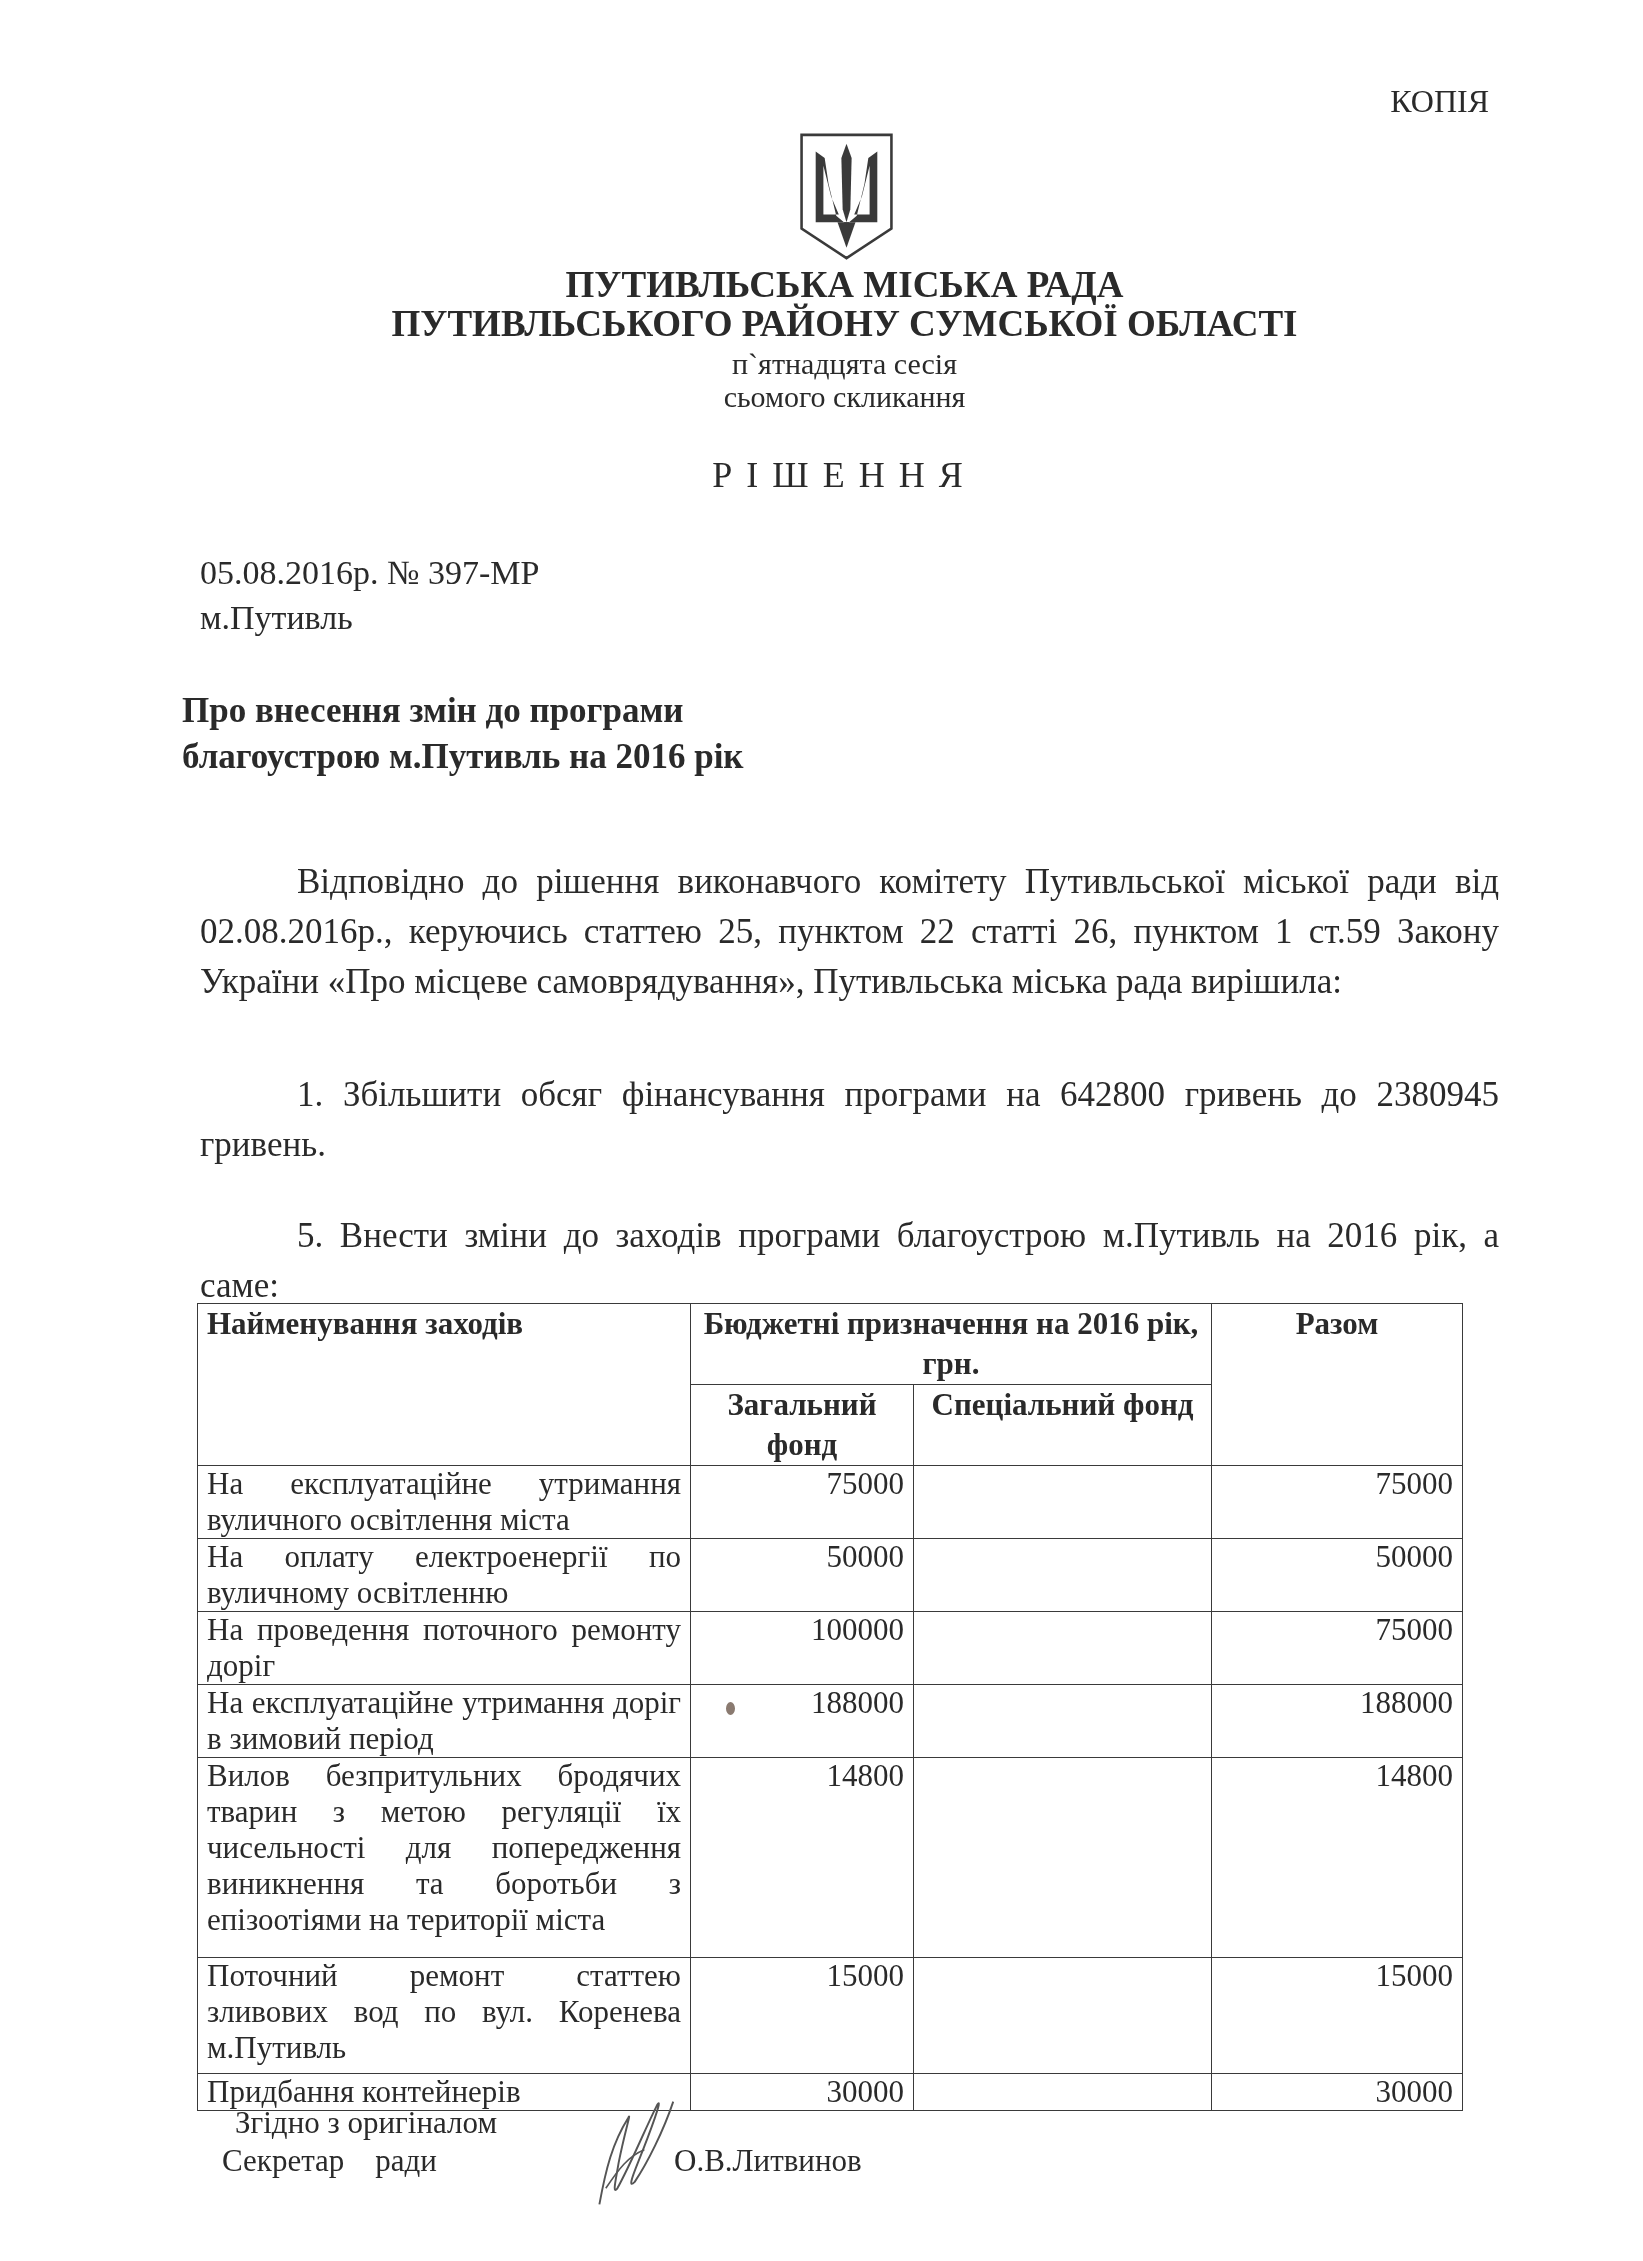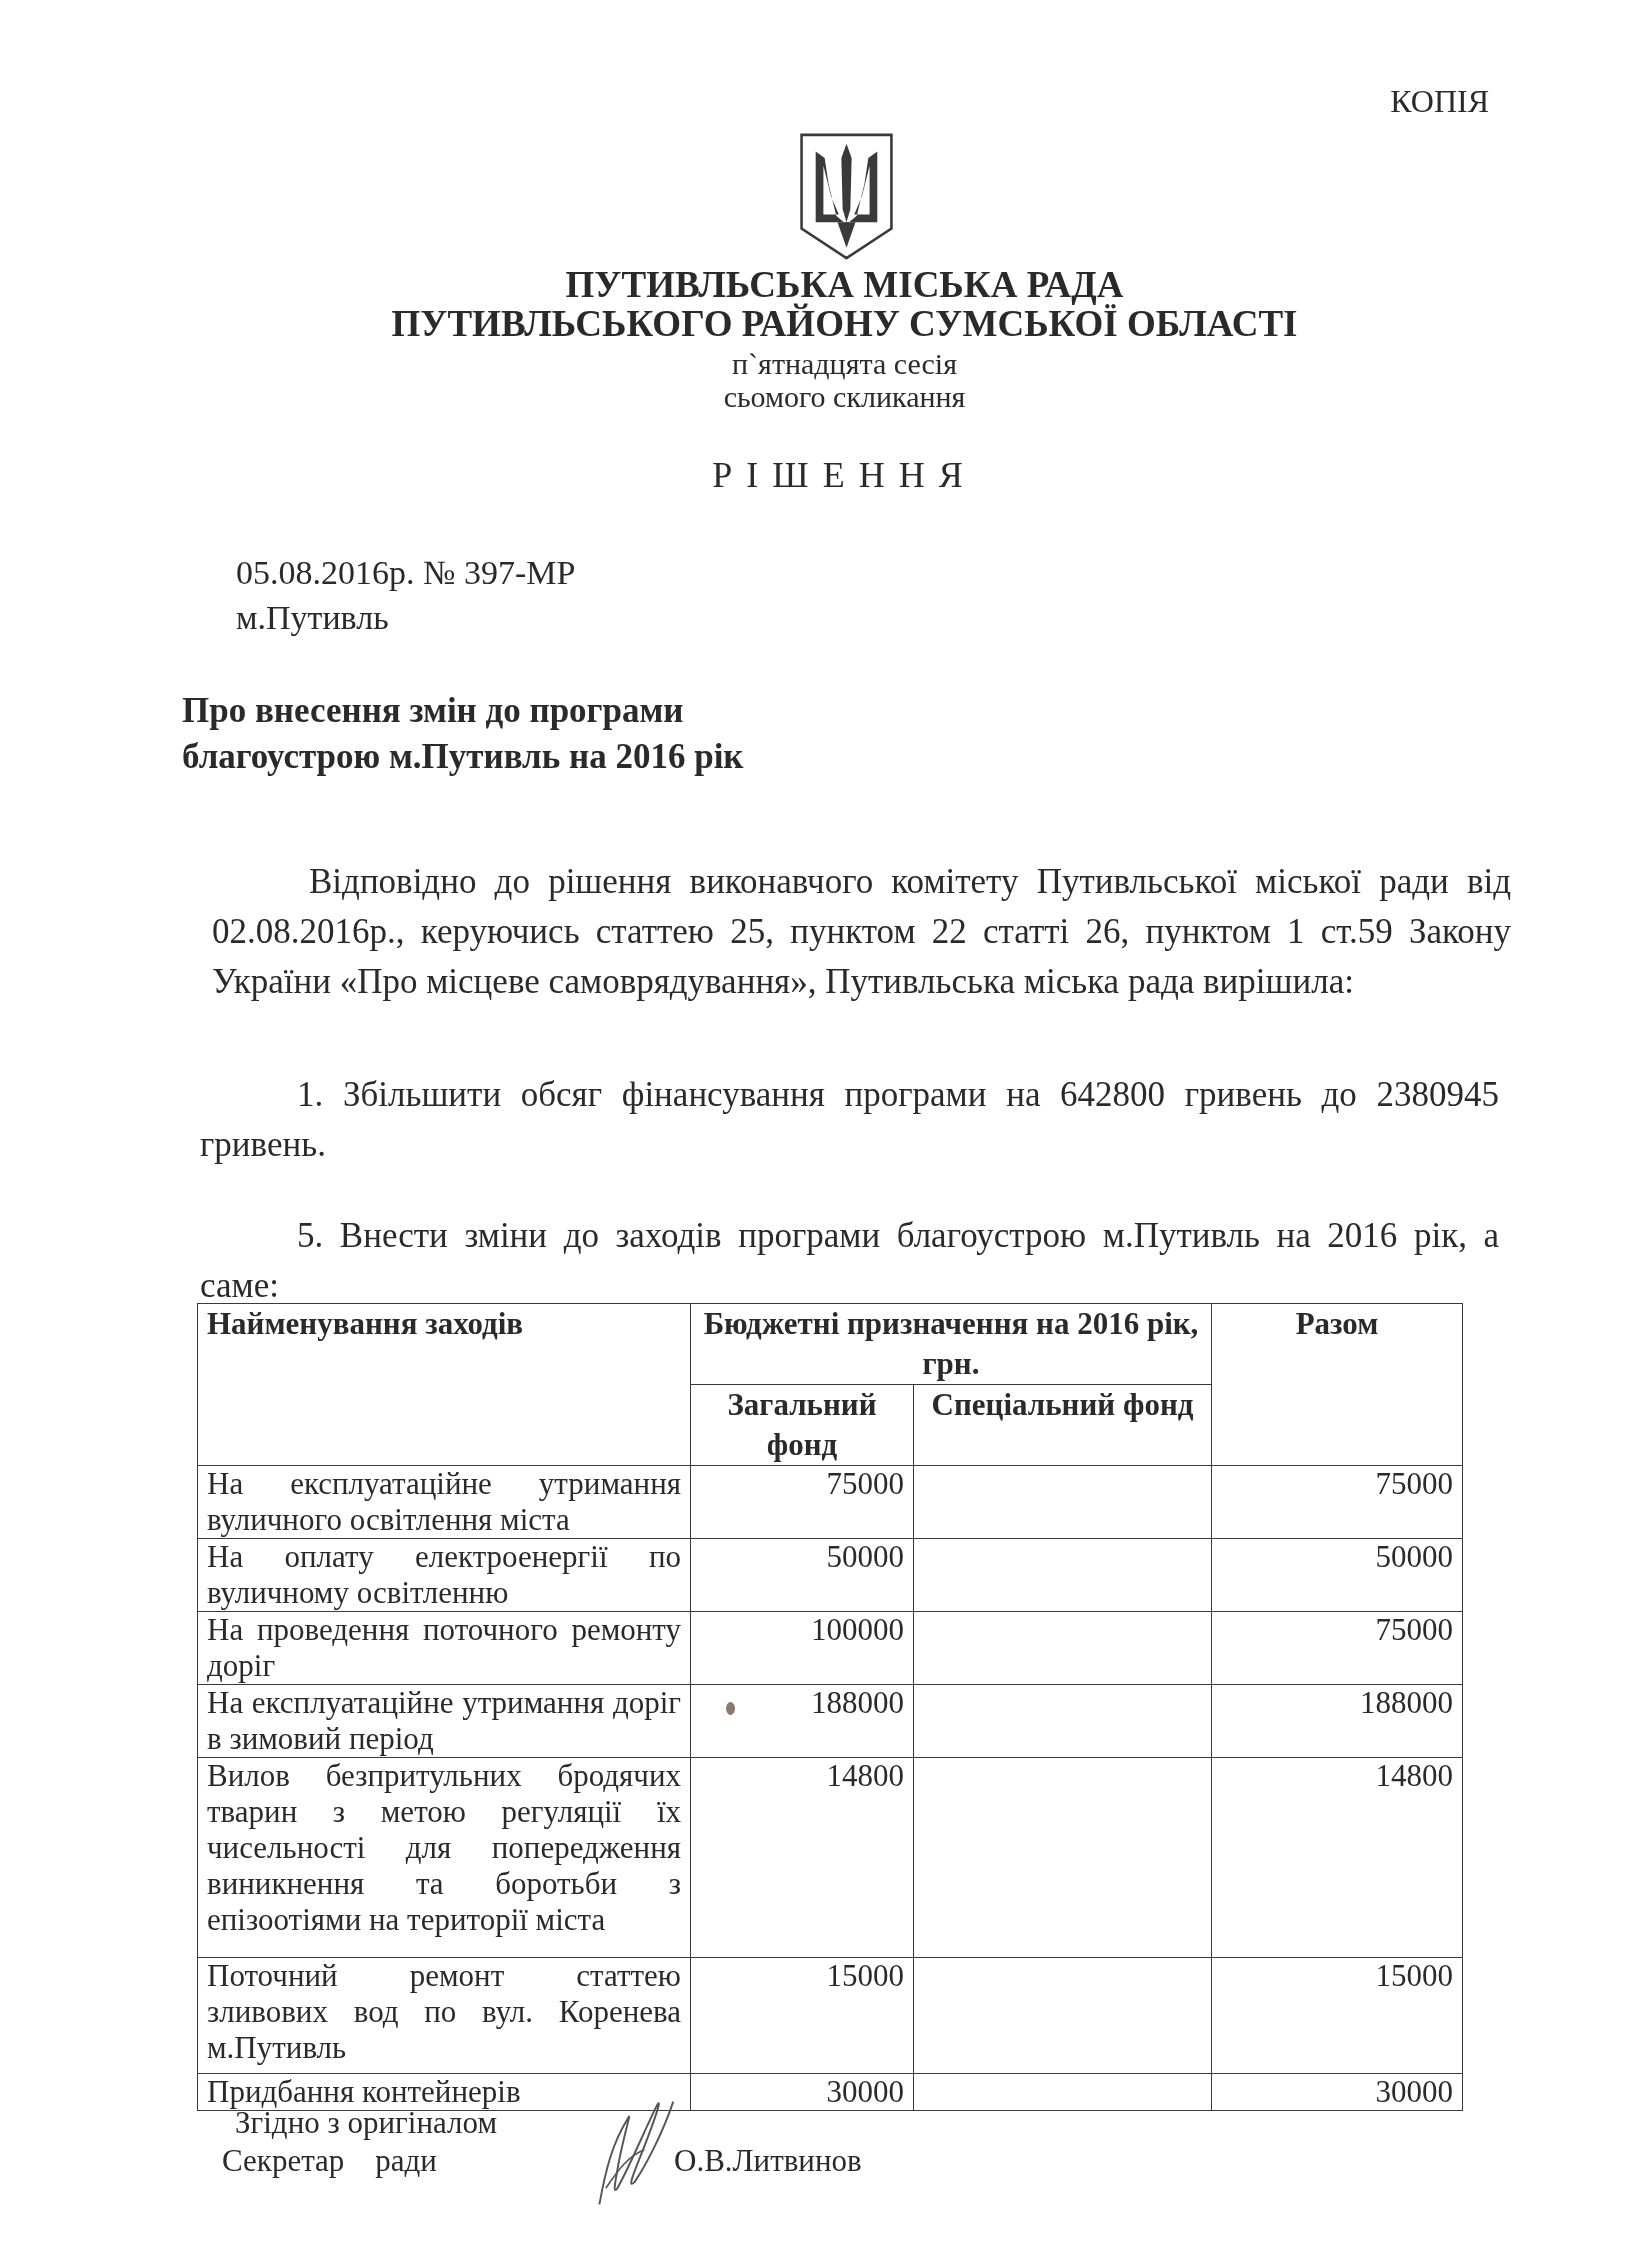--- a/index.html
+++ b/index.html
@@ -7,26 +7,26 @@
            font-family: "Liberation Serif", "DejaVu Serif", serif; color: #2a2a2a; }
     .abs { position: absolute; }
     .kopia { right: 155px; top: 83px; font-size: 32px; }
     .coat { left: 799px; top: 132px; width: 95px; height: 129px; }
     .center-block { left: 0; width: 1689px; text-align: center; }
     .h1 { top: 263px; font-size: 37px; font-weight: bold; }
     .h2 { top: 302px; font-size: 37px; font-weight: bold; }
     .s1 { top: 347px; font-size: 30px; }
     .s2 { top: 380px; font-size: 30px; }
     .title { top: 454px; font-size: 36px; letter-spacing: 14px; }
-    .meta { left: 200px; font-size: 34px; margin-left: 36px; }
+    .meta { left: 200px; font-size: 34px; }
     .date { top: 554px; }
     .place { top: 599px; }
     .subject { left: 182px; top: 688px; font-size: 35px; font-weight: bold; line-height: 46px; width: 580px; }
     .para { left: 200px; width: 1299px; font-size: 35px; line-height: 50px; text-align: justify; }
-    .p-intro { top: 857px; text-indent: 97px; margin-left: 12px; }
+    .p-intro { top: 857px; text-indent: 97px; }
     .p1 { top: 1070px; text-indent: 97px; }
     .p2 { top: 1211px; text-indent: 97px; }
     table.budget { position: absolute; left: 197px; top: 1303px; width: 1266px;
                    border-collapse: collapse; font-size: 31px; }
     table.budget td, table.budget th { border: 1.9px solid #3a3a3a; vertical-align: top; padding: 0 9px; }
     table.budget th { font-weight: bold; text-align: center; line-height: 40px; }
     .c-name { width: 474px; text-align: justify; text-align-last: left; line-height: 36px; }
     .c-num { text-align: right; line-height: 36px; margin-top: 40px; }
     .sign { left: 222px; font-size: 31px; }
     .sign1 { top: 2105px; margin-left: 13px; }

